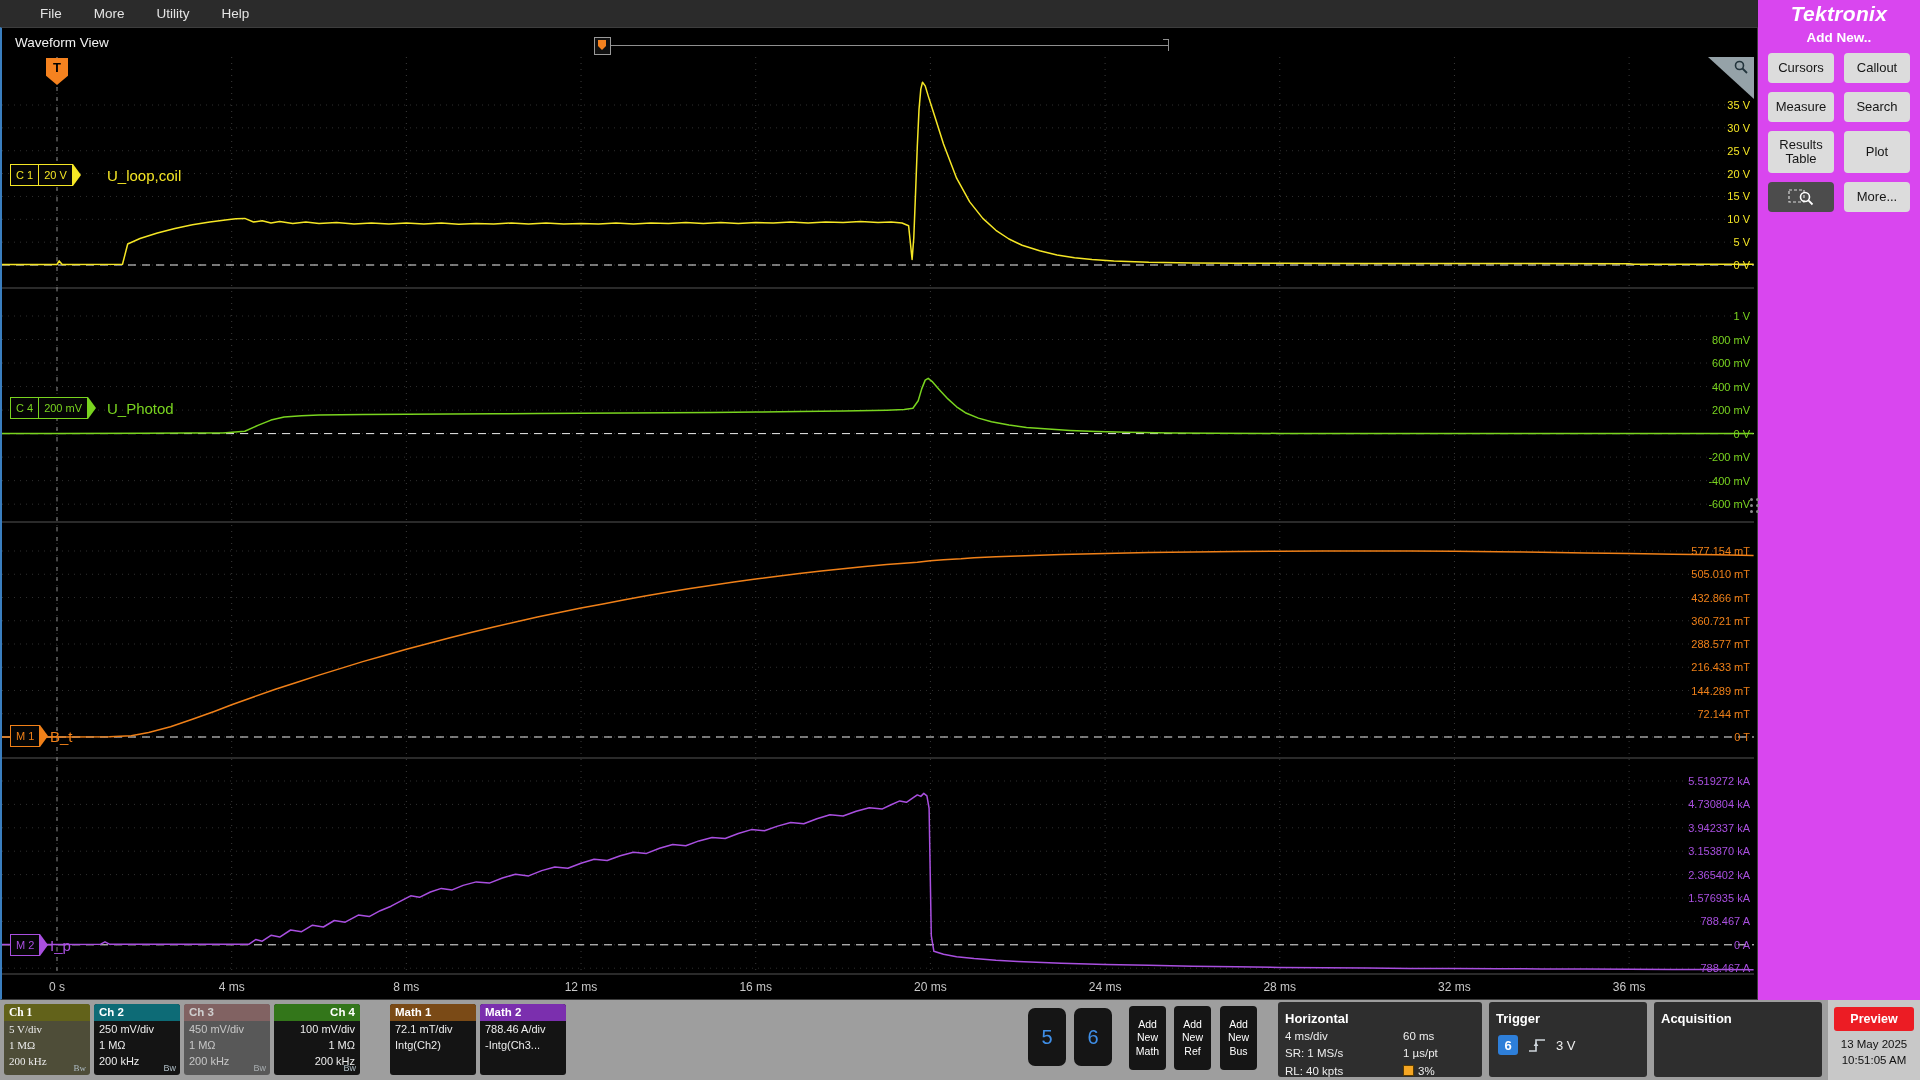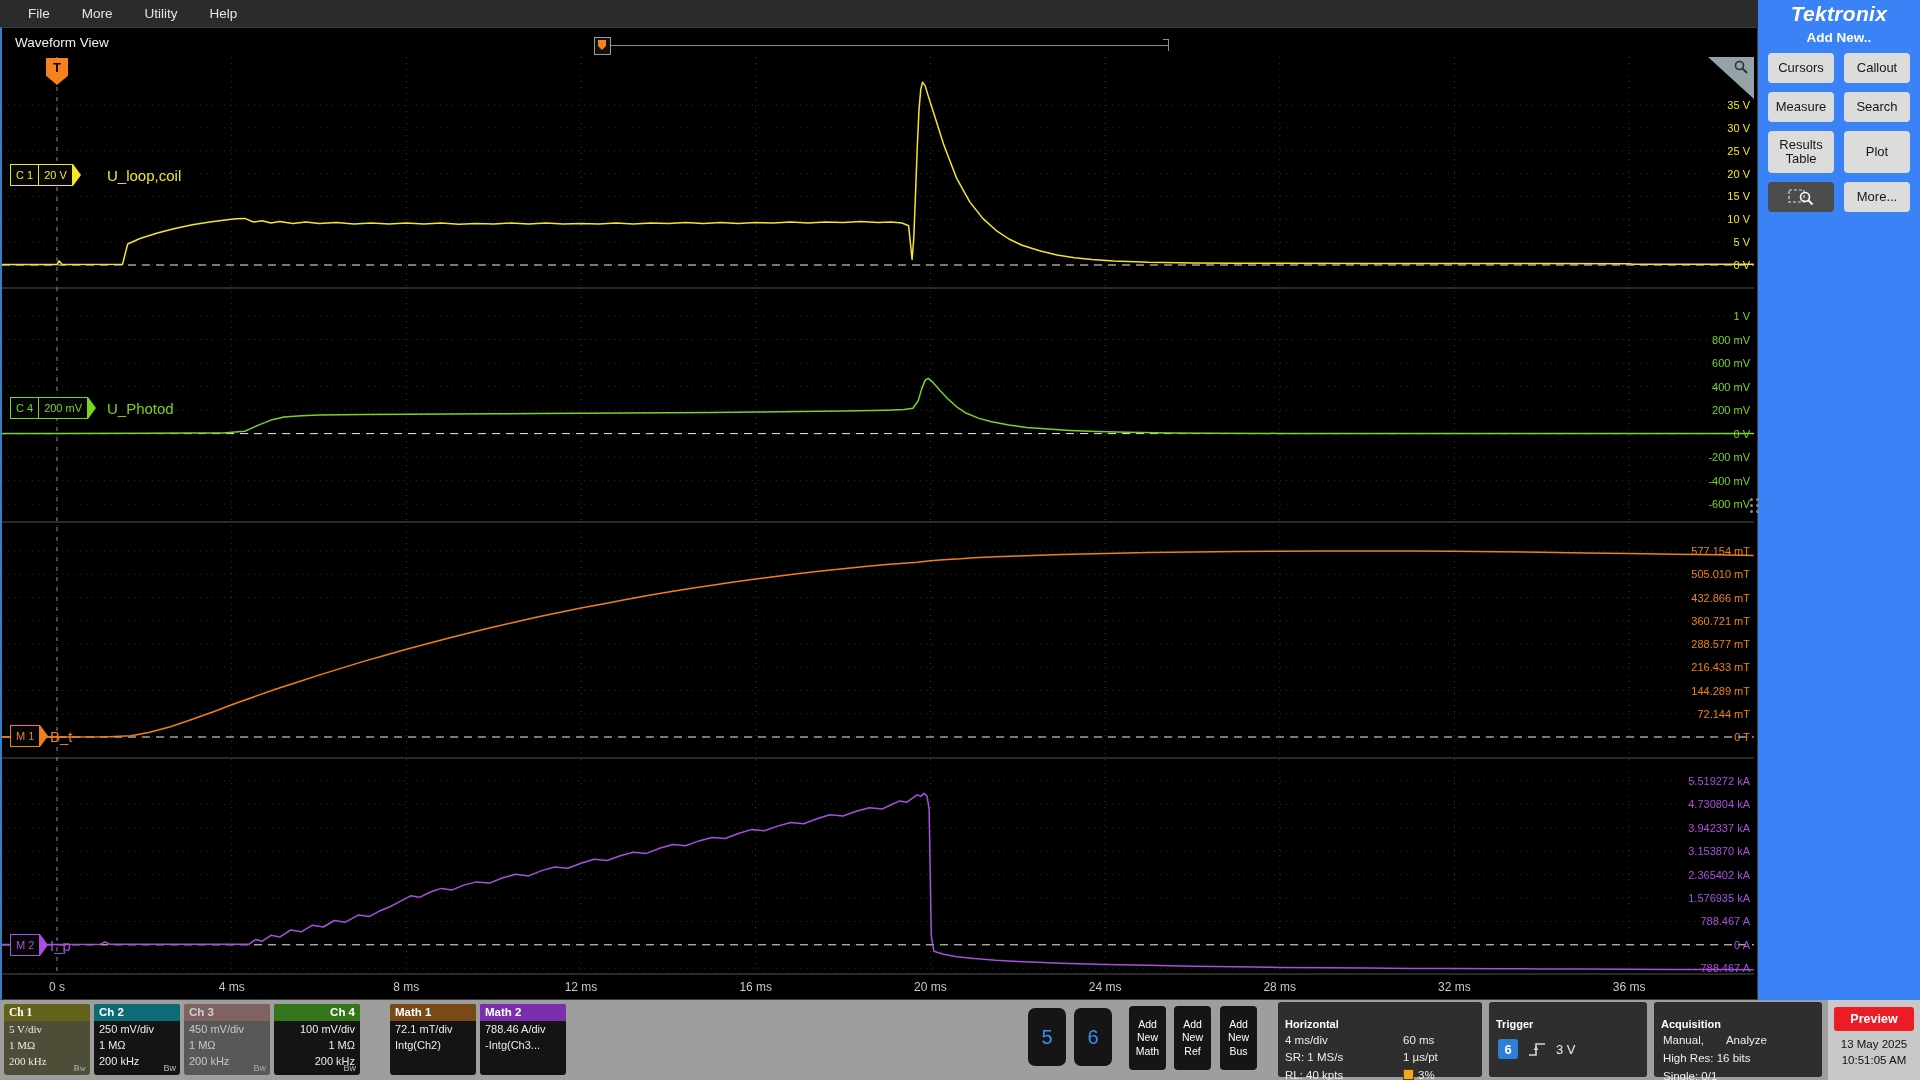--- a/index.html
+++ b/index.html
@@ -1,19 +1,19 @@
 <!DOCTYPE html>
 <html><head>
 <meta charset="utf-8">
 <style>
   html,body{margin:0;padding:0;}
   body{width:1920px;height:1080px;background:#000;font-family:"Liberation Sans",sans-serif;color:#ddd;overflow:hidden;position:relative;}
 
   
-  .menu-bar{position:absolute;top:0;left:0;width:1758px;height:27px;background:#2b2b2b;display:flex;align-items:center;padding-left:12px;box-sizing:border-box;z-index:5;}
+  .menu-bar{position:absolute;top:0;left:0;width:1758px;height:27px;background:#2b2b2b;display:flex;align-items:center;padding-left:24px;box-sizing:border-box;z-index:5;}
   .menu-item{color:#e4e4e4;font-size:13.5px;padding:4px 16px;cursor:default;}
 
   
   .wave-view{position:absolute;top:27px;left:0;width:1758px;height:973px;background:#000;border:1px solid #3d3d3d;border-left:2px solid #3a7ebf;box-sizing:border-box;}
   .wv-title{position:absolute;left:13px;top:7px;font-size:13.5px;color:#f2f2f2;}
   #plot-svg{position:absolute;top:28px;left:0;font-family:"Liberation Sans",sans-serif;}
   #wv-overlay{position:absolute;inset:0;}
 
   
   .flag{position:absolute;display:flex;align-items:stretch;height:22px;}
@@ -32,40 +32,40 @@
   .slider-marker{position:absolute;top:9px;left:592px;width:15px;height:16px;border:1px solid #9a9a9a;background:#101010;}
   .slider-mflag{position:absolute;left:3px;top:2px;width:8px;height:10px;background:#f5821f;clip-path:polygon(0 0,100% 0,100% 60%,50% 100%,0 60%);}
 
   .corner-zoom{position:absolute;left:1706px;top:29px;width:0;height:0;border-left:46px solid transparent;border-top:42px solid #95a2a8;}
   .corner-zoom-glass{position:absolute;left:1731px;top:31px;}
 
   .grip{position:absolute;left:1750px;top:498px;width:9px;height:26px;display:grid;grid-template-columns:3px 3px;grid-auto-rows:3px;gap:3px;z-index:6;}
   .grip span{background:#8a8a8a;border-radius:50%;}
 
   
-  .sidebar{position:absolute;top:0;left:1758px;width:162px;height:1000px;background:#3b82f6;}
+  .sidebar{position:absolute;top:0;left:1758px;width:162px;height:1000px;background:#d946ef;}
   .logo{text-align:center;color:#fff;font-weight:bold;font-style:italic;font-size:21px;margin-top:2px;letter-spacing:.3px;}
   .addnew{color:#fff;font-weight:bold;font-size:13.5px;text-align:center;margin:4px 0 6px;}
   .btn-grid{display:flex;flex-wrap:wrap;gap:9px 10px;padding:2px 9px;justify-content:center;}
   .side-btn{width:66px;height:30px;background:#dcdcdc;color:#161616;font-size:13px;border-radius:4px;display:flex;align-items:center;justify-content:center;text-align:center;line-height:1.1;cursor:default;}
   .side-btn.tall{height:42px;}
   .side-btn.dark{background:#4c4c4c;}
 
   
   .bottom-bar{position:absolute;top:1000px;left:0;width:1920px;height:80px;background:#9e9e9e;}
   .ch-card{position:absolute;top:4px;width:86px;height:71px;background:#141414;border-radius:3px;overflow:hidden;}
   .ch-card.selected{background:#4e4d38;font-family:Liberation Serif, serif;}
   .ch-card.off{opacity:.5;filter:grayscale(.25);}
   .ch-head{height:17px;font-size:11.5px;font-weight:bold;color:#fff;padding:2px 5px 0;box-sizing:border-box;}
   .ch-body{padding:1px 5px;font-size:11px;color:#ececec;line-height:1.45;}
   .ch-bw{position:absolute;right:4px;bottom:2px;font-size:9px;color:#aebcc4;}
   .ref-btn{position:absolute;top:8px;width:38px;height:58px;background:#151515;border-radius:7px;color:#3f8fe8;font-size:20px;display:flex;align-items:center;justify-content:center;}
   .add-btn{position:absolute;top:6px;width:37px;height:64px;background:#151515;border-radius:4px;color:#fff;font-size:10.5px;text-align:center;display:flex;flex-direction:column;align-items:center;justify-content:center;line-height:1.3;}
   .panel{position:absolute;top:2px;height:75px;background:#2e2e2e;border-radius:3px;color:#eee;box-sizing:border-box;}
-  .panel-title{font-size:11px;font-weight:bold;padding:16px 7px 2px;color:#fff;}
+  .panel-title{font-size:13px;font-weight:bold;padding:9px 7px 2px;color:#fff;}
   .hpanel{left:1278px;width:204px;}
   .h-grid{display:grid;grid-template-columns:118px auto;font-size:11.5px;padding:0 7px;line-height:1.5;}
   .pos-icon{display:inline-block;width:9px;height:9px;background:#f5a623;border:1px solid #5a3c00;margin-right:4px;vertical-align:-1px;}
   .tpanel{left:1489px;width:158px;}
   .trig-row{display:flex;align-items:center;gap:9px;padding:7px 9px;}
   .trig-badge{width:20px;height:20px;background:#2e7fd9;border-radius:3px;color:#fff;font-size:13px;font-weight:bold;display:flex;align-items:center;justify-content:center;}
   .trig-level{font-size:13px;}
   .apanel{left:1654px;width:168px;}
   .a-line{font-size:11.5px;padding:0 9px;line-height:1.55;display:flex;gap:22px;}
   .rpanel{position:absolute;left:1828px;top:0;width:92px;height:80px;background:#c8c8c8;}
@@ -296,32 +296,20 @@
       <svg width="20" height="18" viewBox="0 0 20 18">
         <polyline points="2,15 9,15 9,4 18,4" fill="none" stroke="#cfd6dc" stroke-width="1.6"></polyline>
         <polygon points="9,6 6.6,10 11.4,10" fill="#cfd6dc"></polygon>
       </svg>
       <div class="trig-level">3 V</div>
     </div>
   </div>
 
   <div class="panel apanel">
     <div class="panel-title">Acquisition</div>
-    <div id="a-lines">
-        <div class="a-line">
-          <span>Manual,</span>
-          <span>Analyze</span>
-        </div>
-        <div class="a-line">
-          <span>High Res: 16 bits</span>
-        </div>
-        <div class="a-line">
-          <span>Single: 0/1</span>
-        </div>
-      </div>
   </div>
 
   <div class="rpanel">
     <div class="preview-btn">Preview</div>
     <div class="rdate">13 May 2025</div>
     <div class="rtime">10:51:05 AM</div>
   </div>
 <div class="ch-card selected" style="left: 4px;">
       <div class="ch-head" style="background: rgb(98, 98, 26);">Ch 1</div>
       <div class="ch-body">

